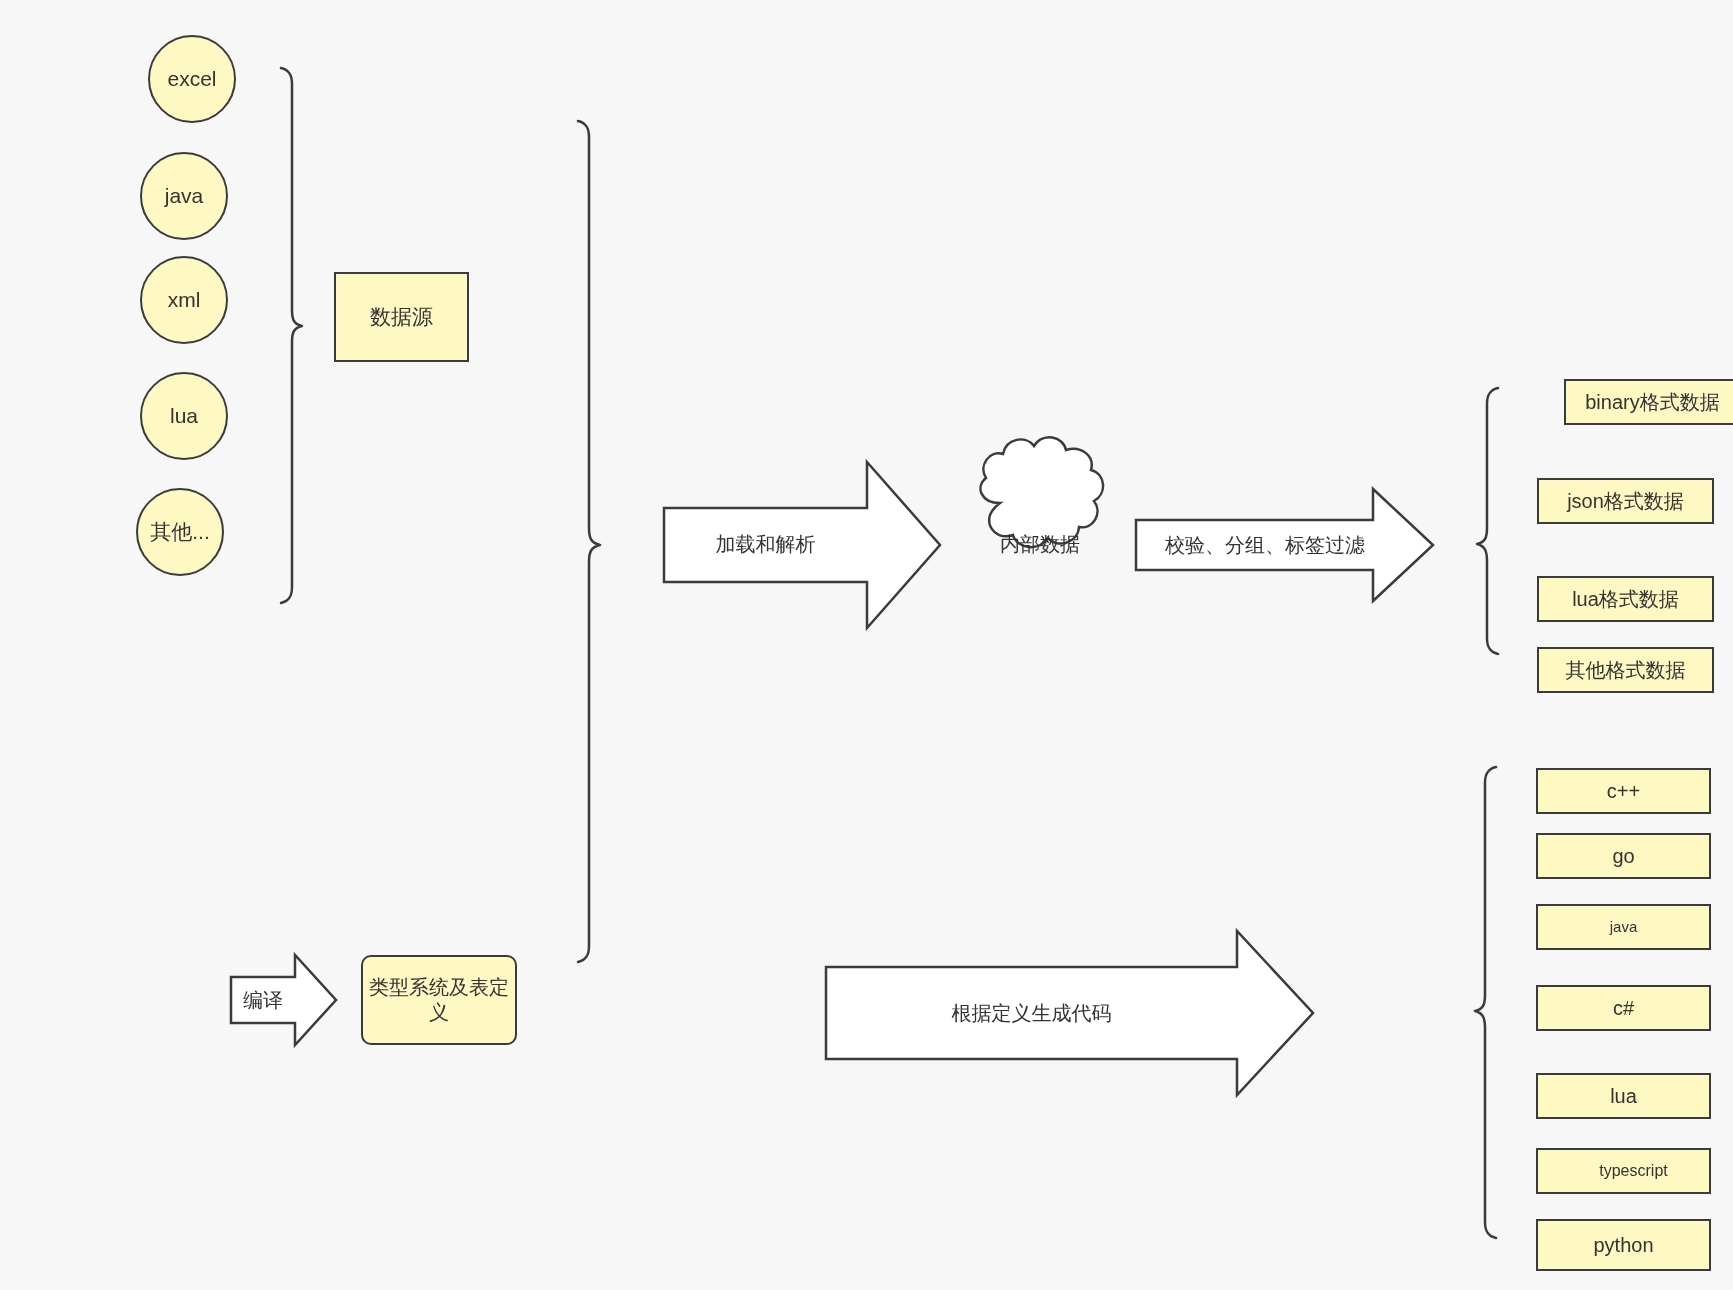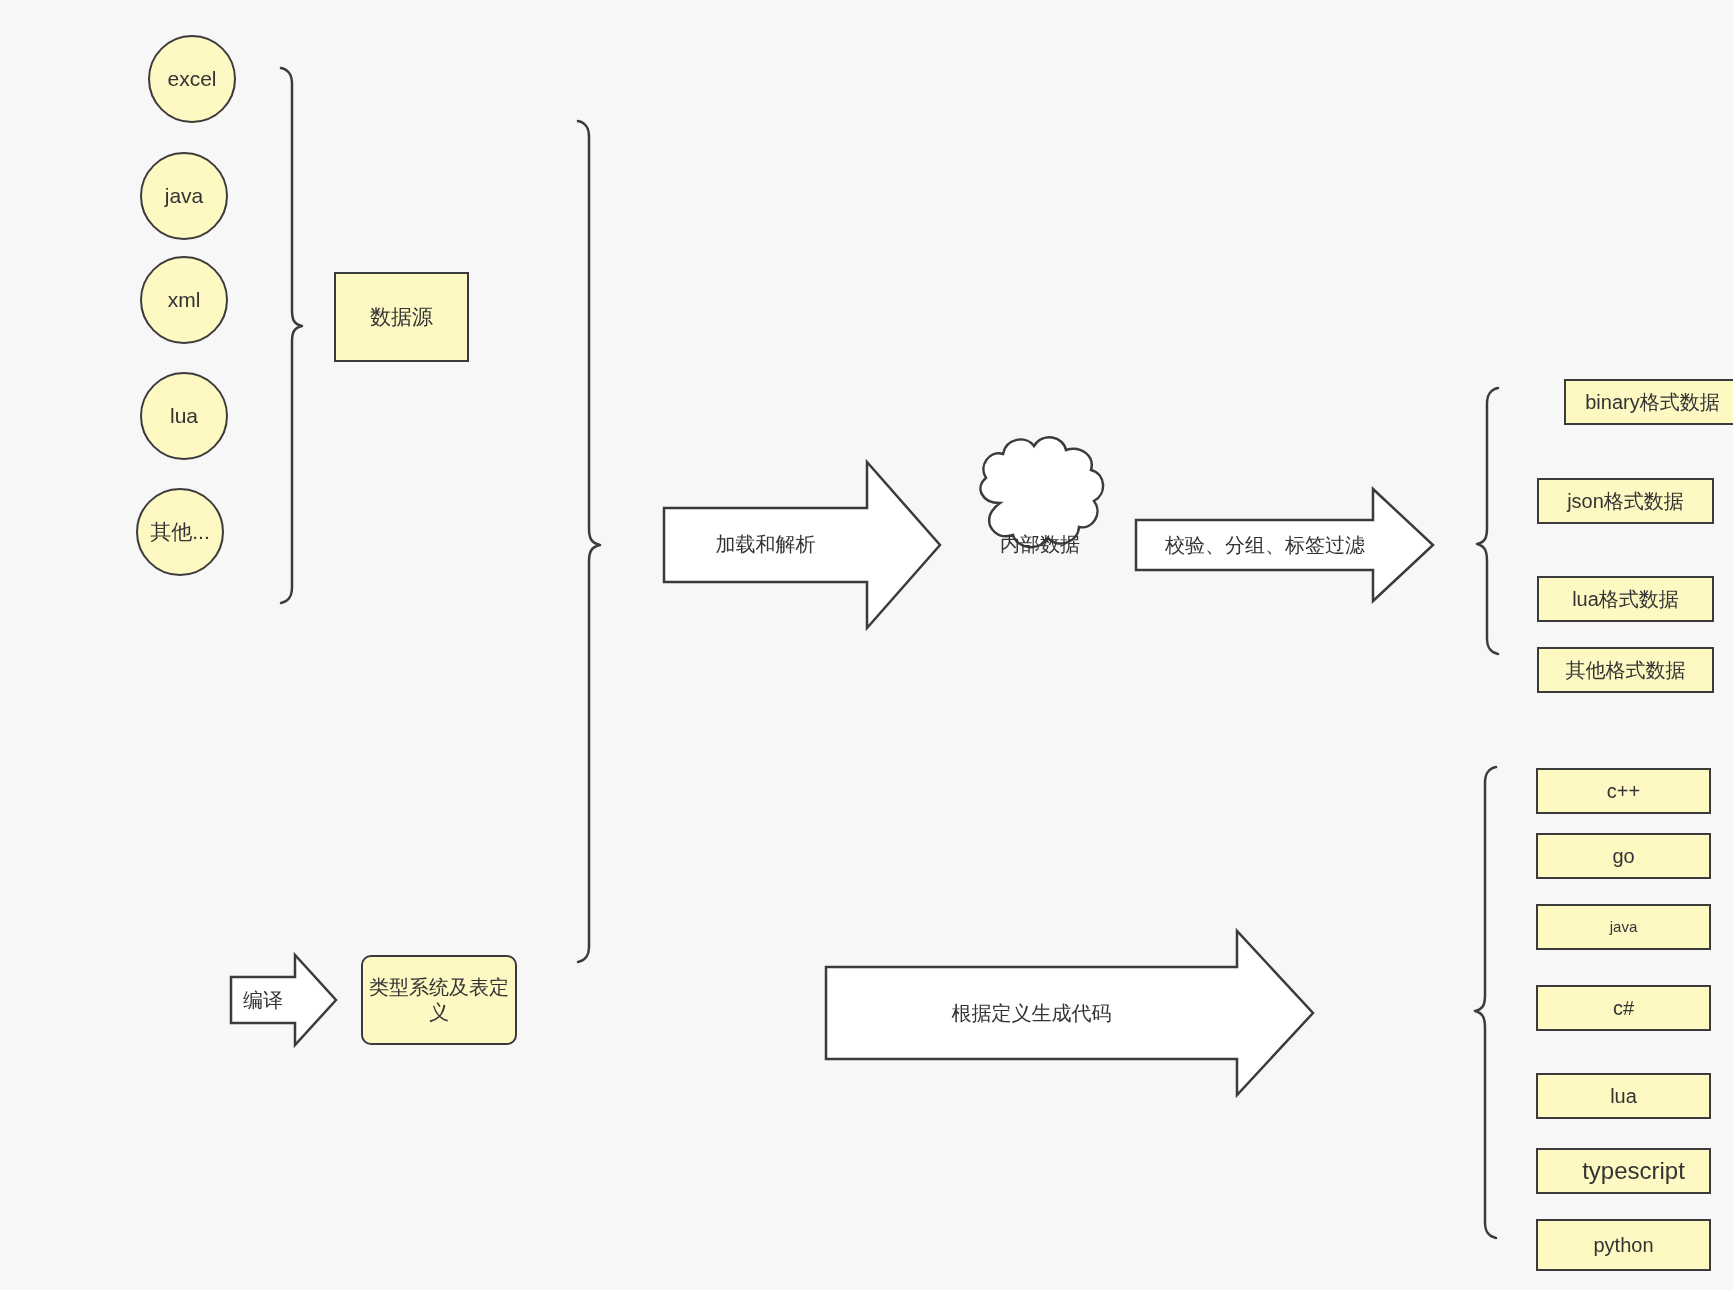--- a/index.html
+++ b/index.html
@@ -226,20 +226,20 @@
   </div>
   <div class="node rect" style="left:1536px; top:904px; width:175px; height:46px; font-size:15px;">
     <span>java</span>
   </div>
   <div class="node rect" style="left:1536px; top:985px; width:175px; height:46px; font-size:20px;">
     <span>c#</span>
   </div>
   <div class="node rect" style="left:1536px; top:1073px; width:175px; height:46px; font-size:20px;">
     <span>lua</span>
   </div>
-  <div class="node rect" style="left:1536px; top:1148px; width:175px; height:46px; font-size:24px;padding-left:20px;">
+  <div class="node rect" style="left:1536px; top:1148px; width:175px; height:46px; font-size:16px;padding-left:20px;">
     <span>typescript</span>
   </div>
   <div class="node rect" style="left:1536px; top:1219px; width:175px; height:52px; font-size:20px;">
     <span>python</span>
   </div>
 
 </div>
 
 </body></html>

